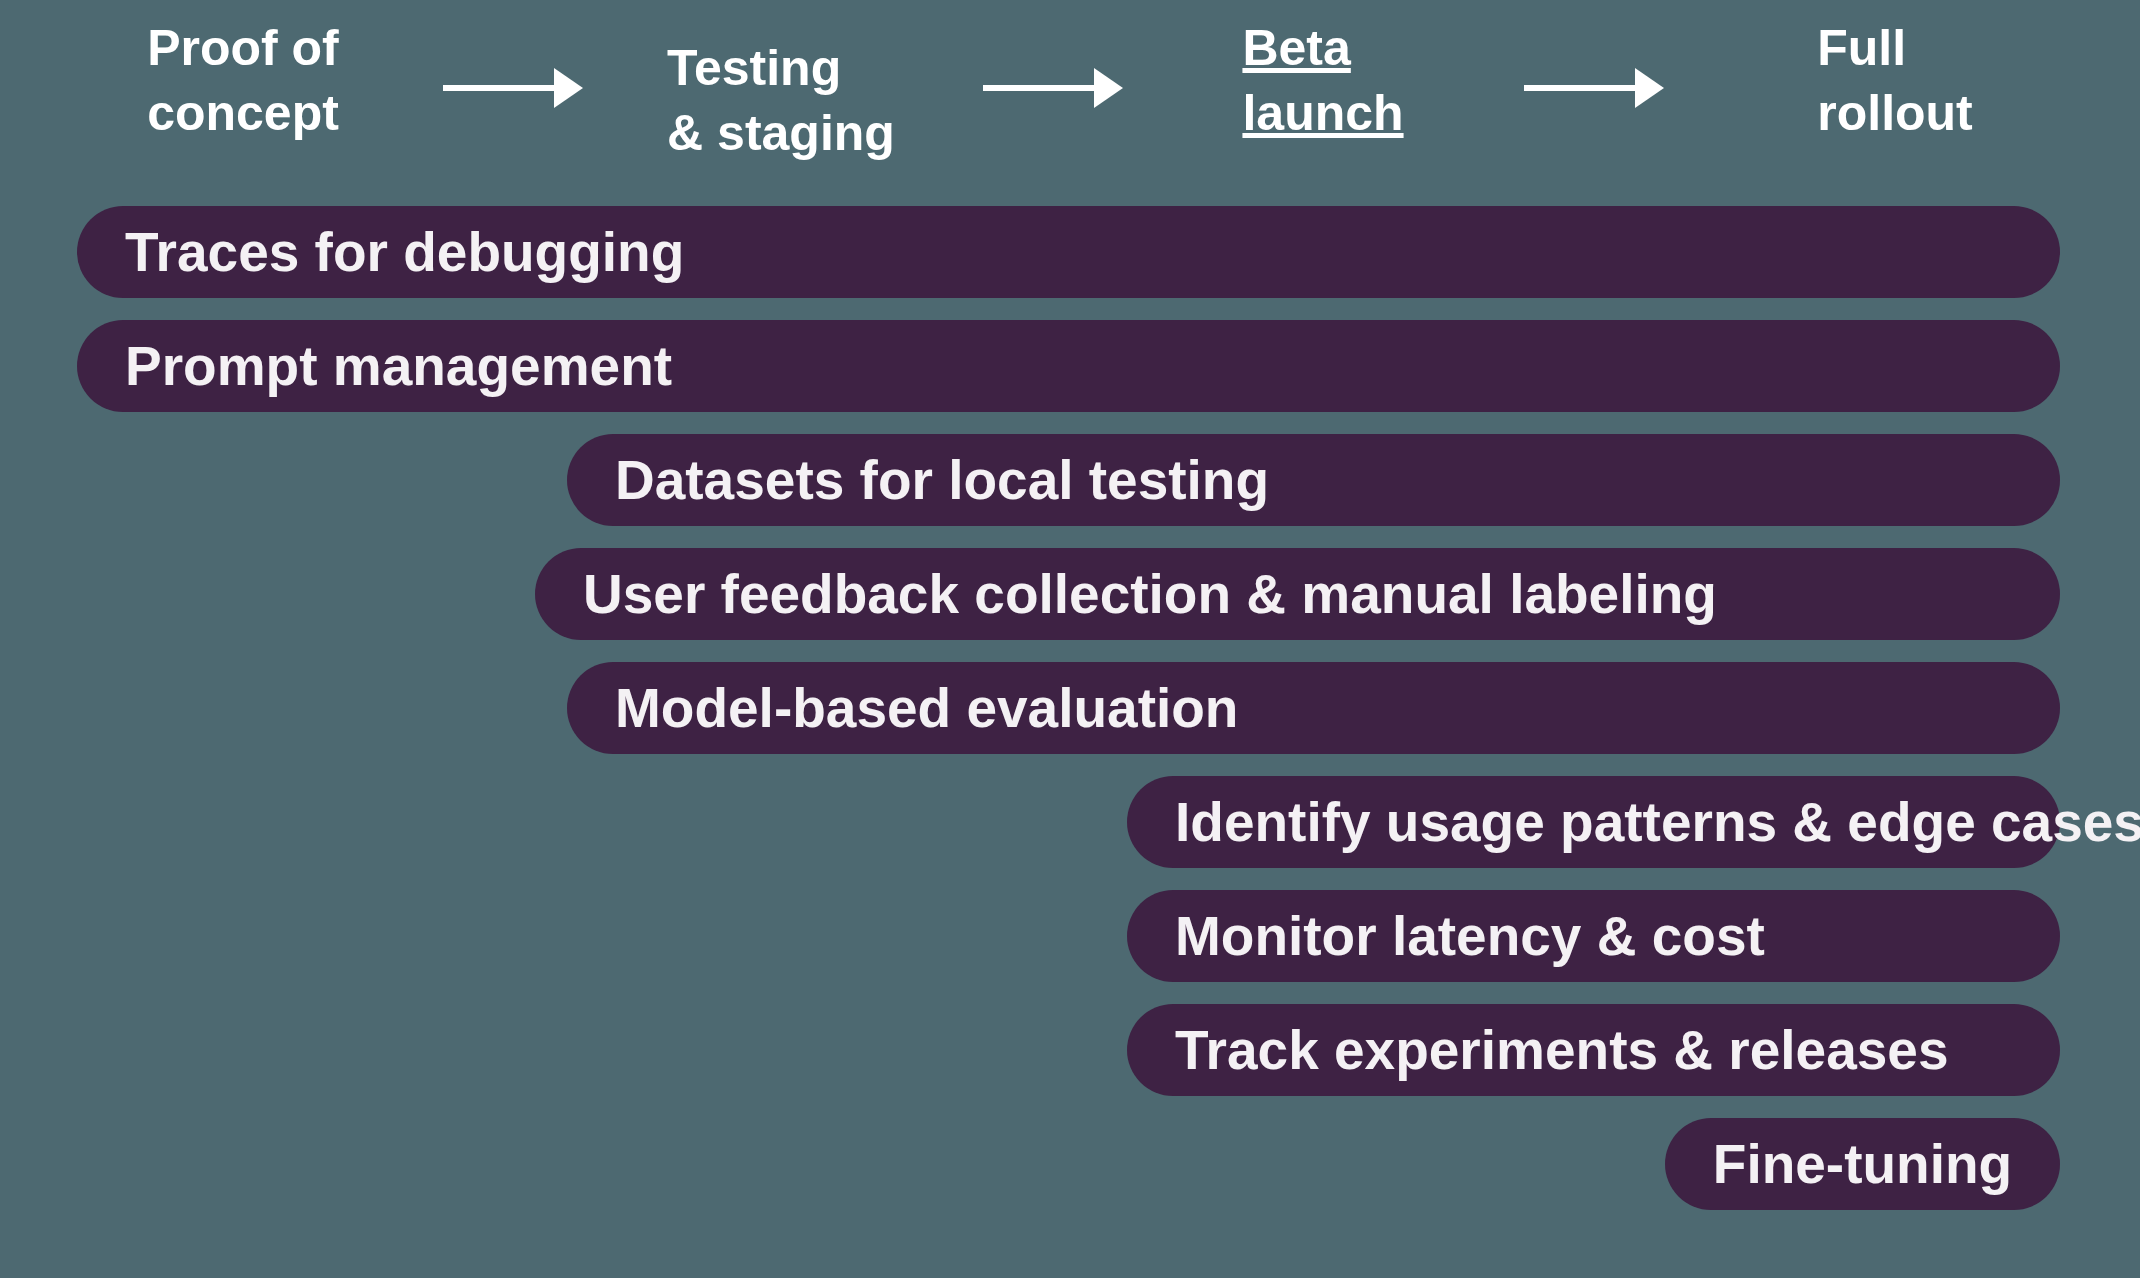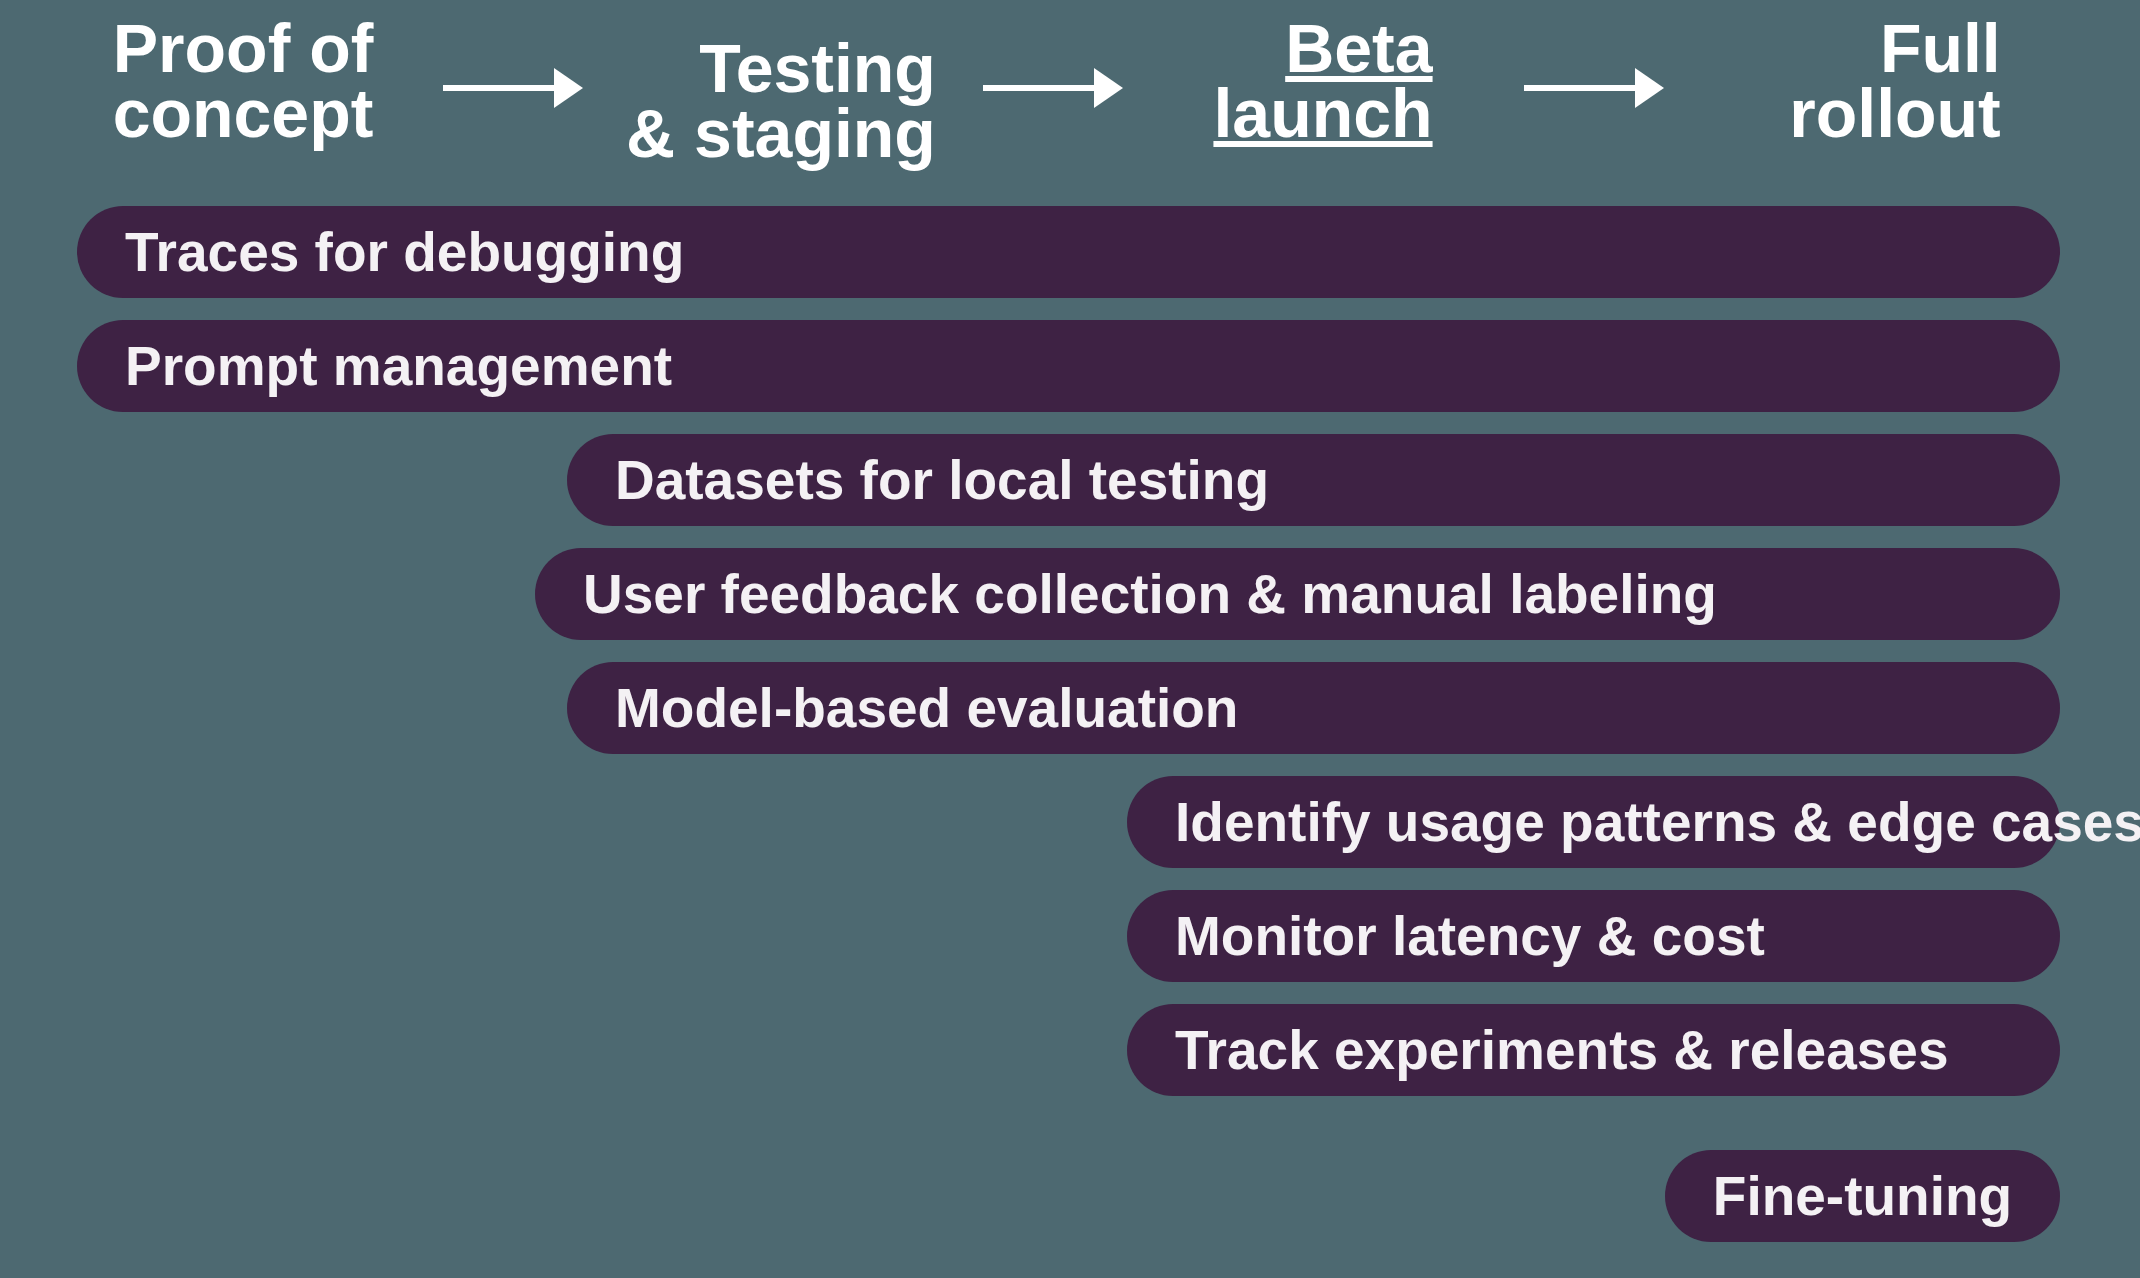--- a/index.html
+++ b/index.html
@@ -10,24 +10,24 @@
     font-family:"Liberation Sans", sans-serif;
     overflow:hidden;
   }
 
   
   .stage {
     position:absolute;
     top:16px;
     transform:translateX(-50%);
     color:#FFFFFF;
-    font-size:68px;
+    font-size:50px;
     line-height:65px;
     font-weight:bold;
-    text-align:right;
+    text-align:left;
     white-space:nowrap;
   }
   .stage span { display:block; }
   .stage-1 { left:243px; }
   .stage-2 { left:781px;margin-top:20px; }
   .stage-3 { left:1323px;text-decoration:underline; }
   .stage-4 { left:1864px;margin-left:31px; }
 
   
   .arrow {
@@ -56,21 +56,21 @@
     white-space:nowrap;
   }
   .bar-1 { top:206px;  left:77px; }
   .bar-2 { top:320px;  left:77px; }
   .bar-3 { top:434px;  left:567px; }
   .bar-4 { top:548px;  left:535px; }
   .bar-5 { top:662px;  left:567px; }
   .bar-6 { top:776px;  left:1127px; }
   .bar-7 { top:890px;  left:1127px; }
   .bar-8 { top:1004px; left:1127px; }
-  .bar-9 { top:1118px; left:1665px; justify-content:center; padding-left:0;margin-top:32px; }
+  .bar-9 { top:1118px; left:1665px; justify-content:center; padding-left:0; }
 </style>
 </head>
 <body>
 
 <div class="canvas">
 
   <div class="stage stage-1">
     <span>Proof of</span>
     <span>concept</span>
   </div>

